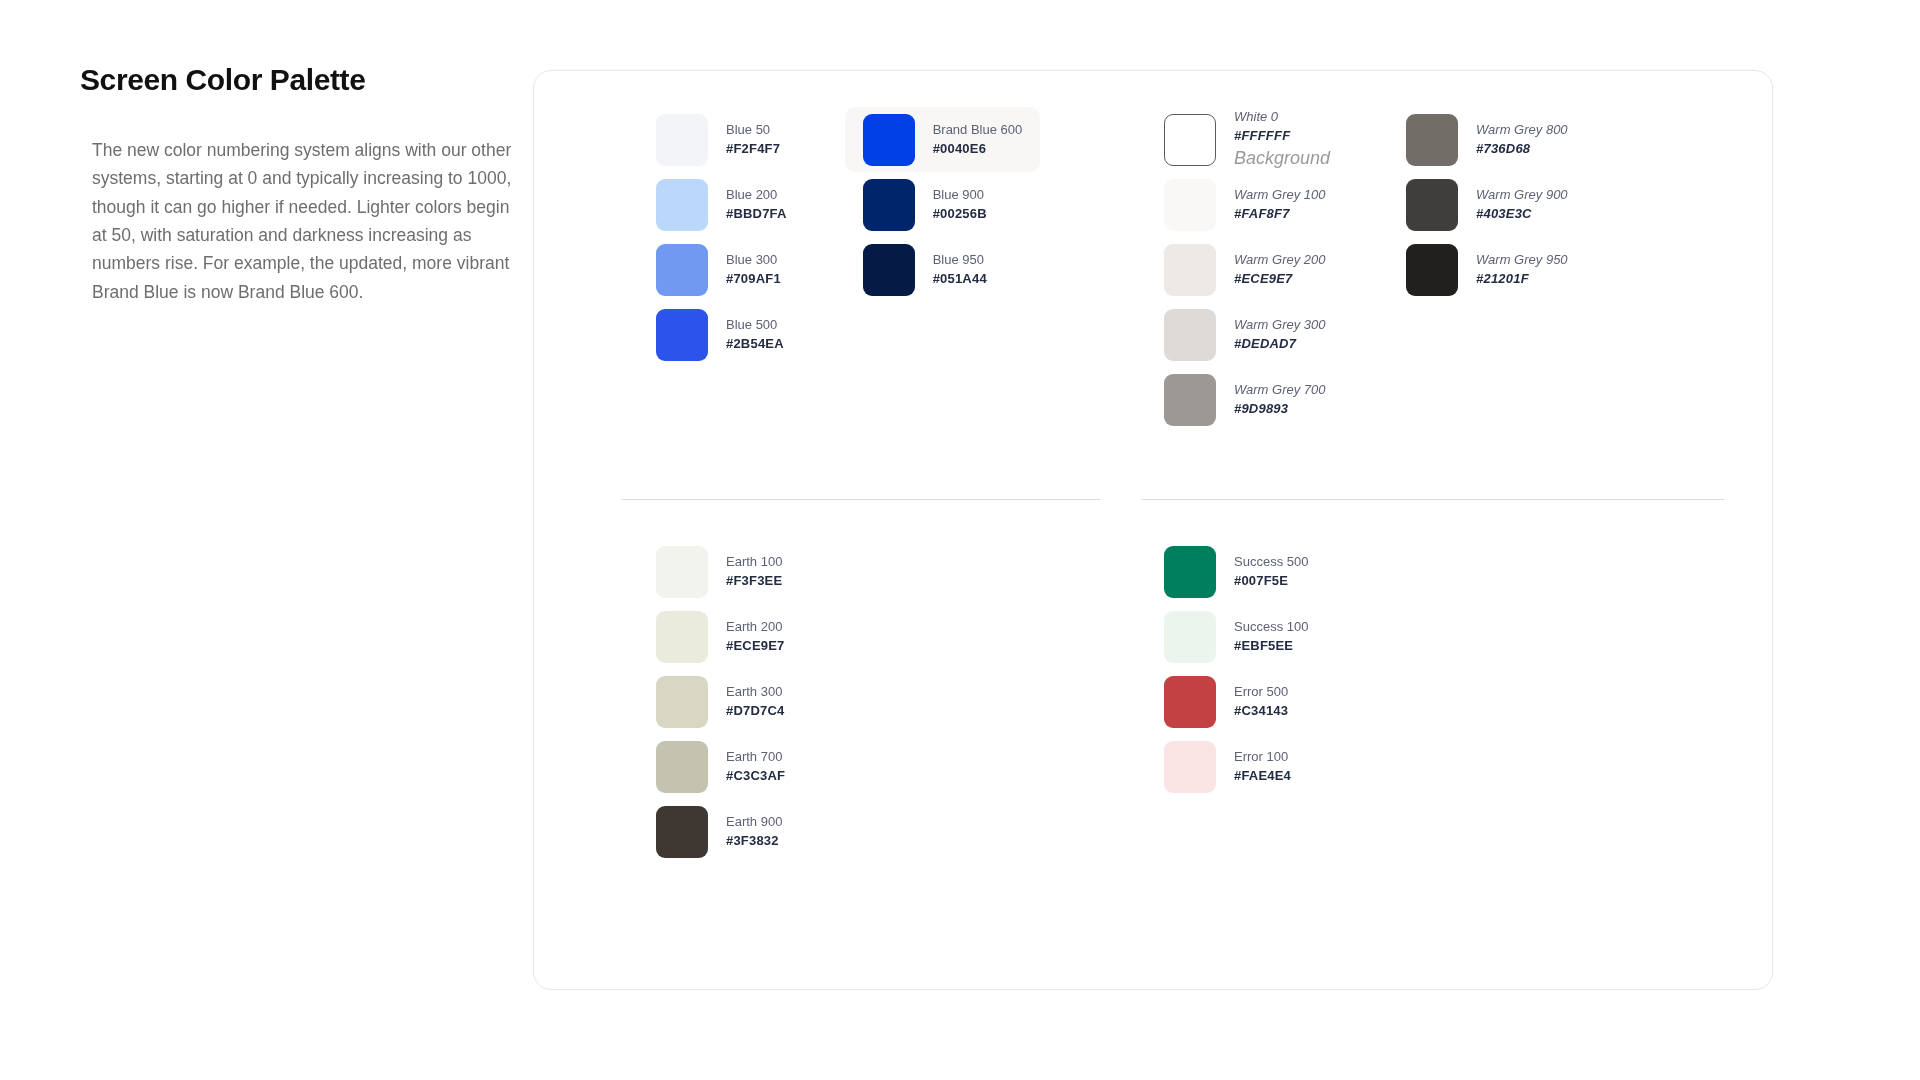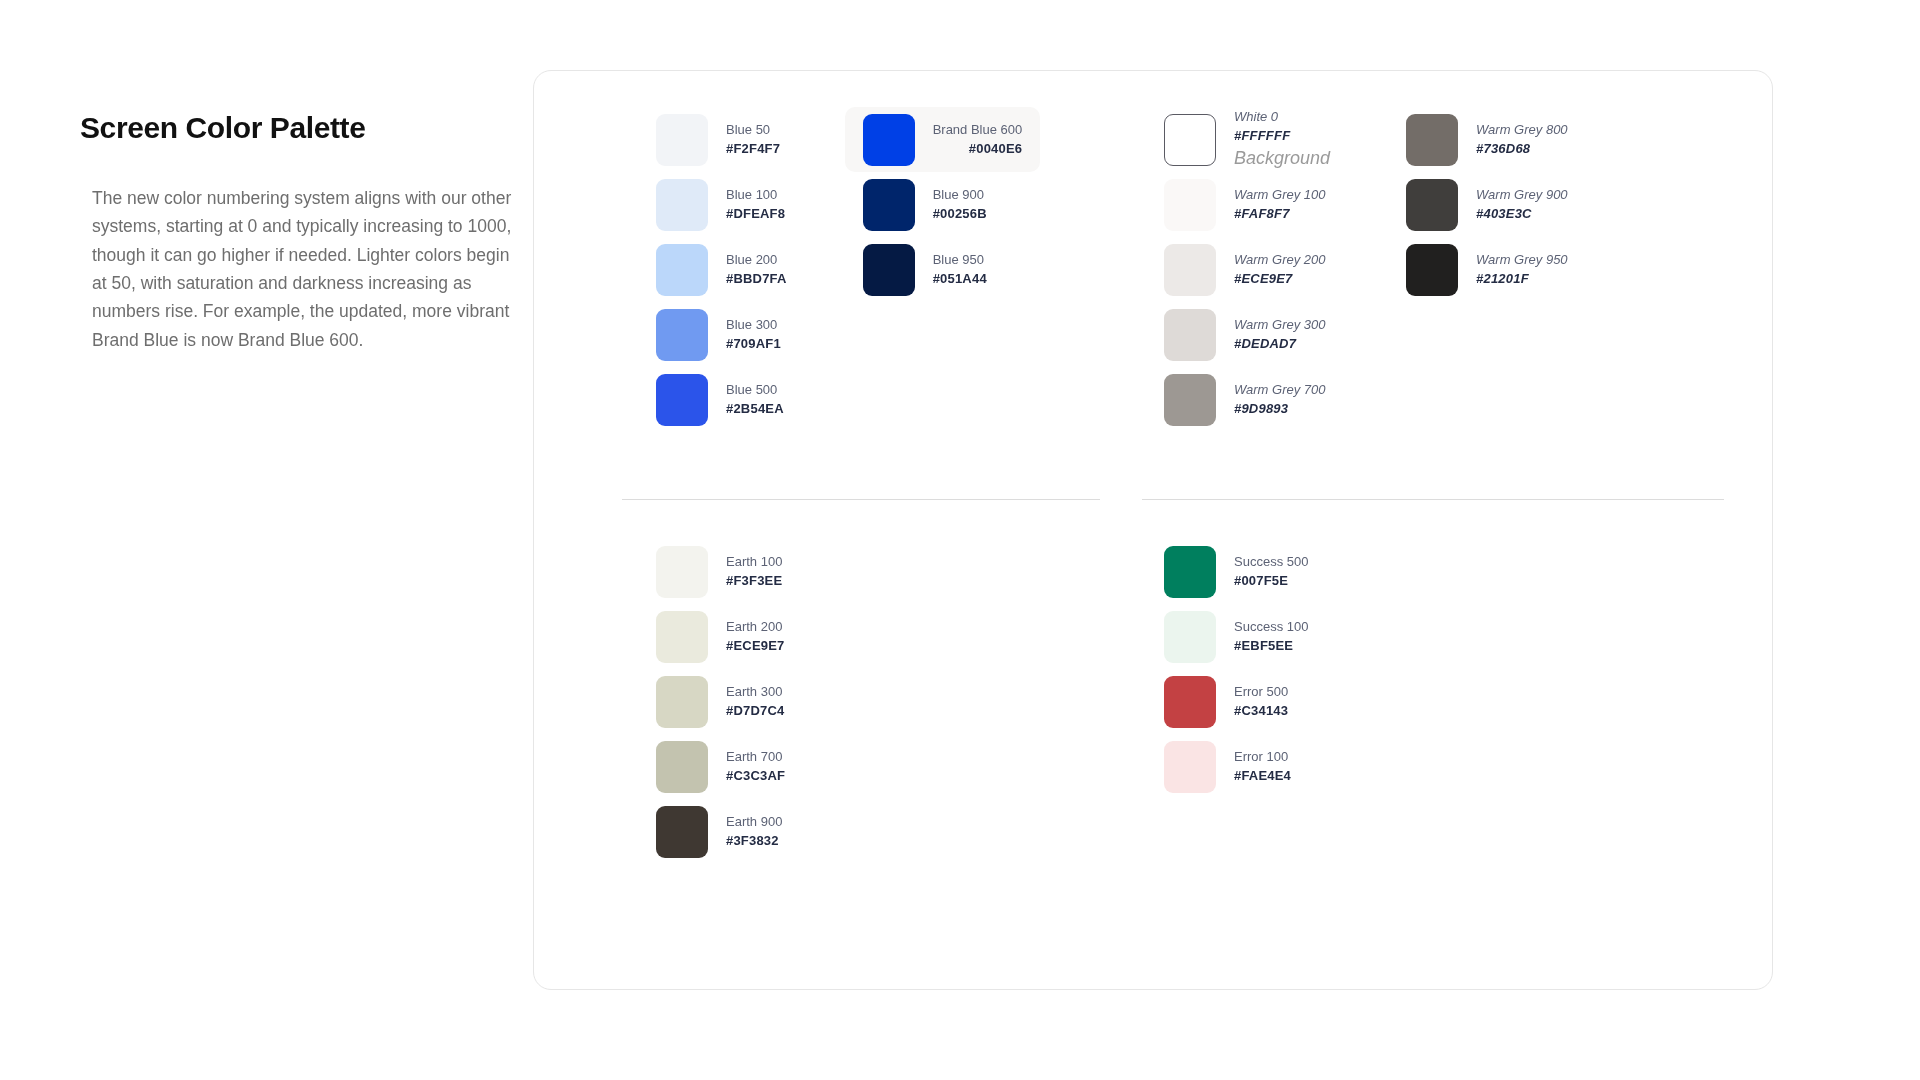--- a/index.html
+++ b/index.html
@@ -26,21 +26,20 @@
     top: 62px;
     width: 430px;
   }
 
   .intro-title {
     font-size: 30px;
     font-weight: 700;
     letter-spacing: -0.4px;
     color: #111111;
     line-height: 1.2;
-    margin-top: 48px;
   }
 
   .intro-body {
     margin-top: 38px;
     font-size: 17.5px;
     line-height: 1.62;
     color: #6E6E6E;
     font-weight: 400;
     width: 420px;
     margin-left: 12px;
@@ -86,21 +85,20 @@
   .swatch-row {
     display: flex;
     align-items: center;
     height: 65px;
     padding: 0 18px;
     border-radius: 10px;
   }
 
   .swatch-row.highlight {
     background: #F8F7F6;
-    text-align: right;
   }
 
   .chip {
     width: 52px;
     height: 52px;
     border-radius: 9px;
     flex: 0 0 52px;
   }
 
   .chip.bordered {
@@ -164,27 +162,20 @@
       <div class="region region-blue">
           <div class="swatch-col">
             <div class="swatch-row">
               <div class="chip" style="background: rgb(242, 244, 247);"></div>
               <div class="chip-meta">
                 <div class="chip-name">Blue 50</div>
                 <div class="chip-hex">#F2F4F7</div>
               </div>
             </div>
             <div class="swatch-row">
-              <div class="chip" style="background: rgb(223, 234, 248);"></div>
-              <div class="chip-meta">
-                <div class="chip-name">Blue 100</div>
-                <div class="chip-hex">#DFEAF8</div>
-              </div>
-            </div>
-            <div class="swatch-row">
               <div class="chip" style="background: rgb(187, 215, 250);"></div>
               <div class="chip-meta">
                 <div class="chip-name">Blue 200</div>
                 <div class="chip-hex">#BBD7FA</div>
               </div>
             </div>
             <div class="swatch-row">
               <div class="chip" style="background: rgb(112, 154, 241);"></div>
               <div class="chip-meta">
                 <div class="chip-name">Blue 300</div>

